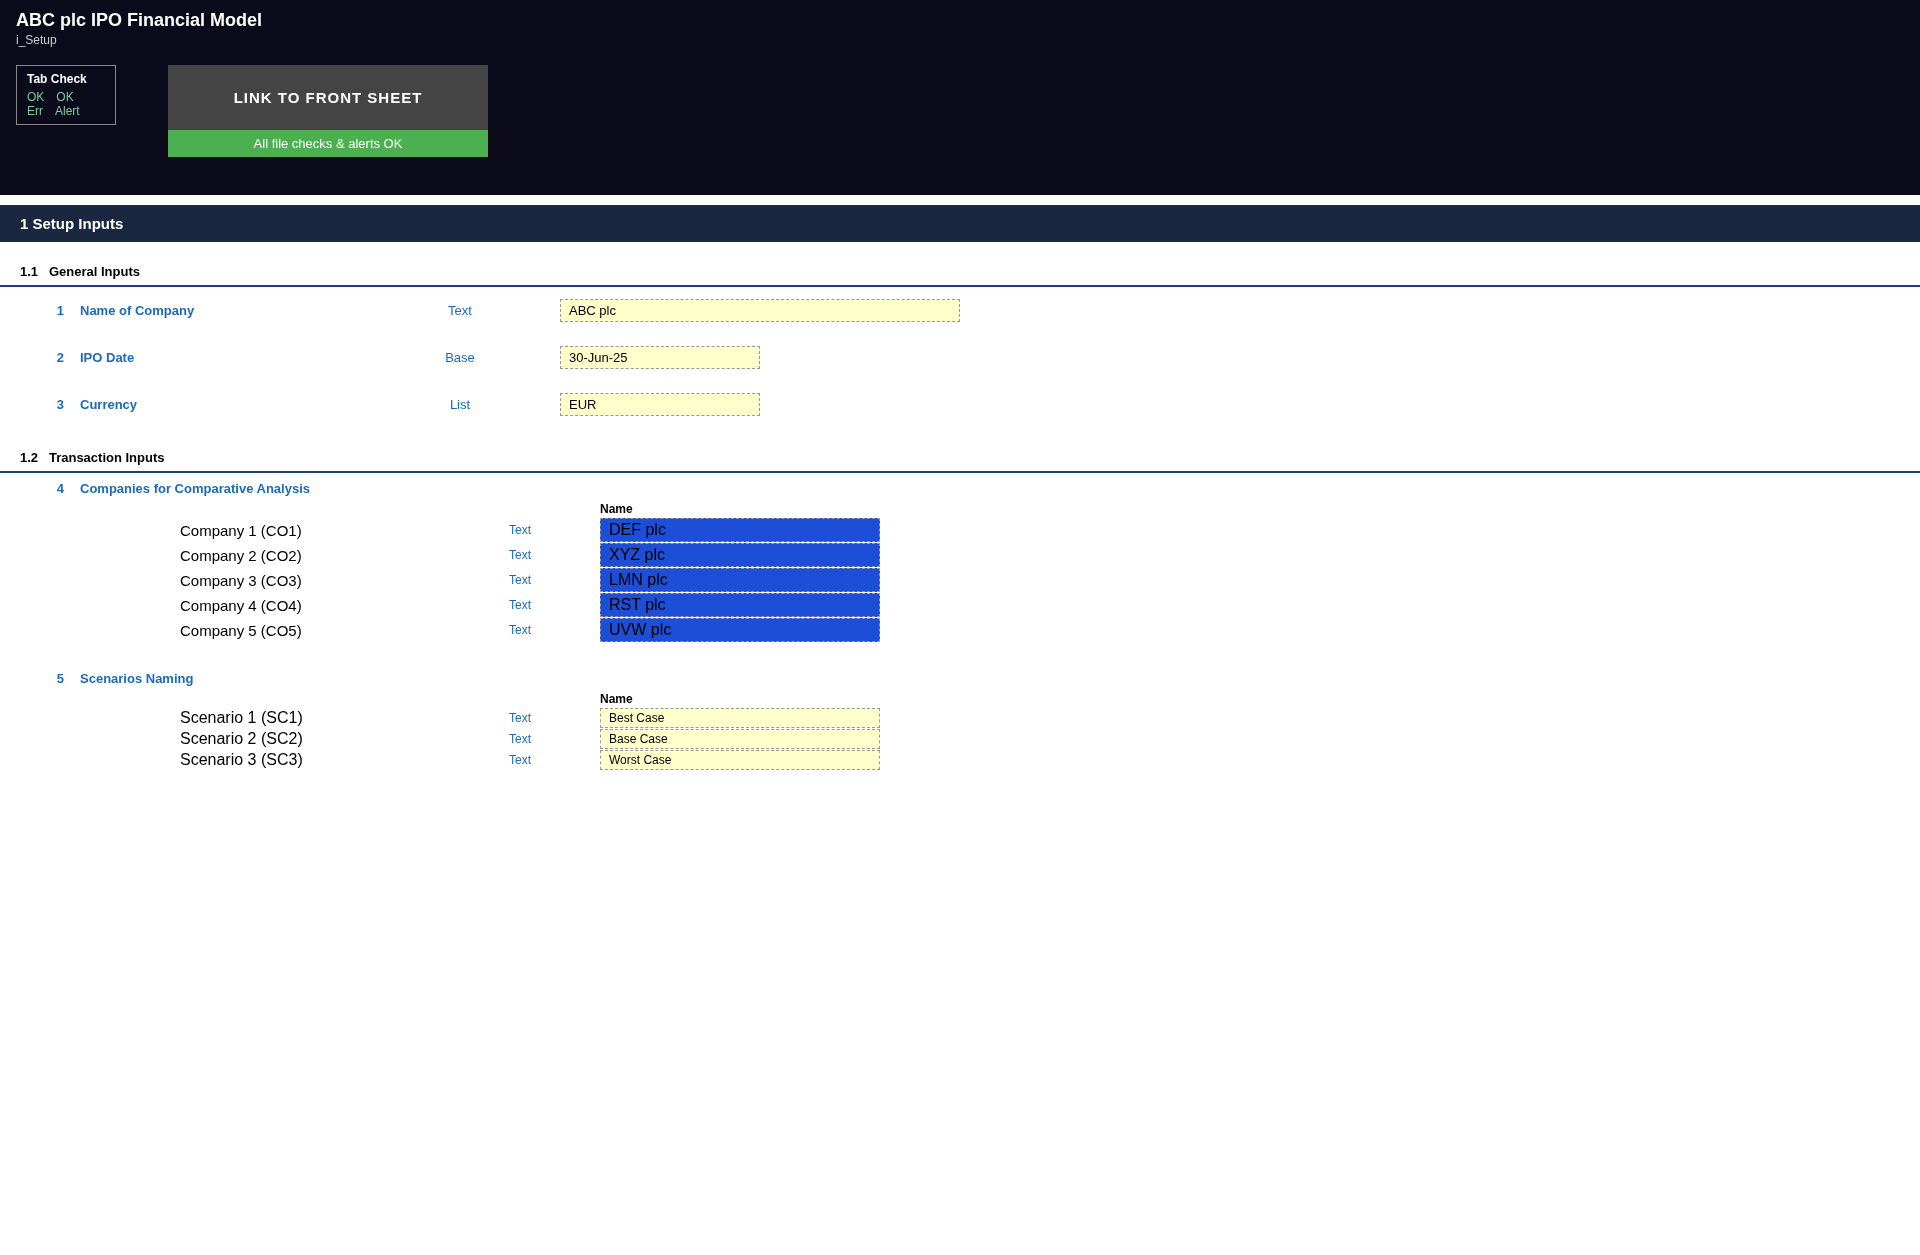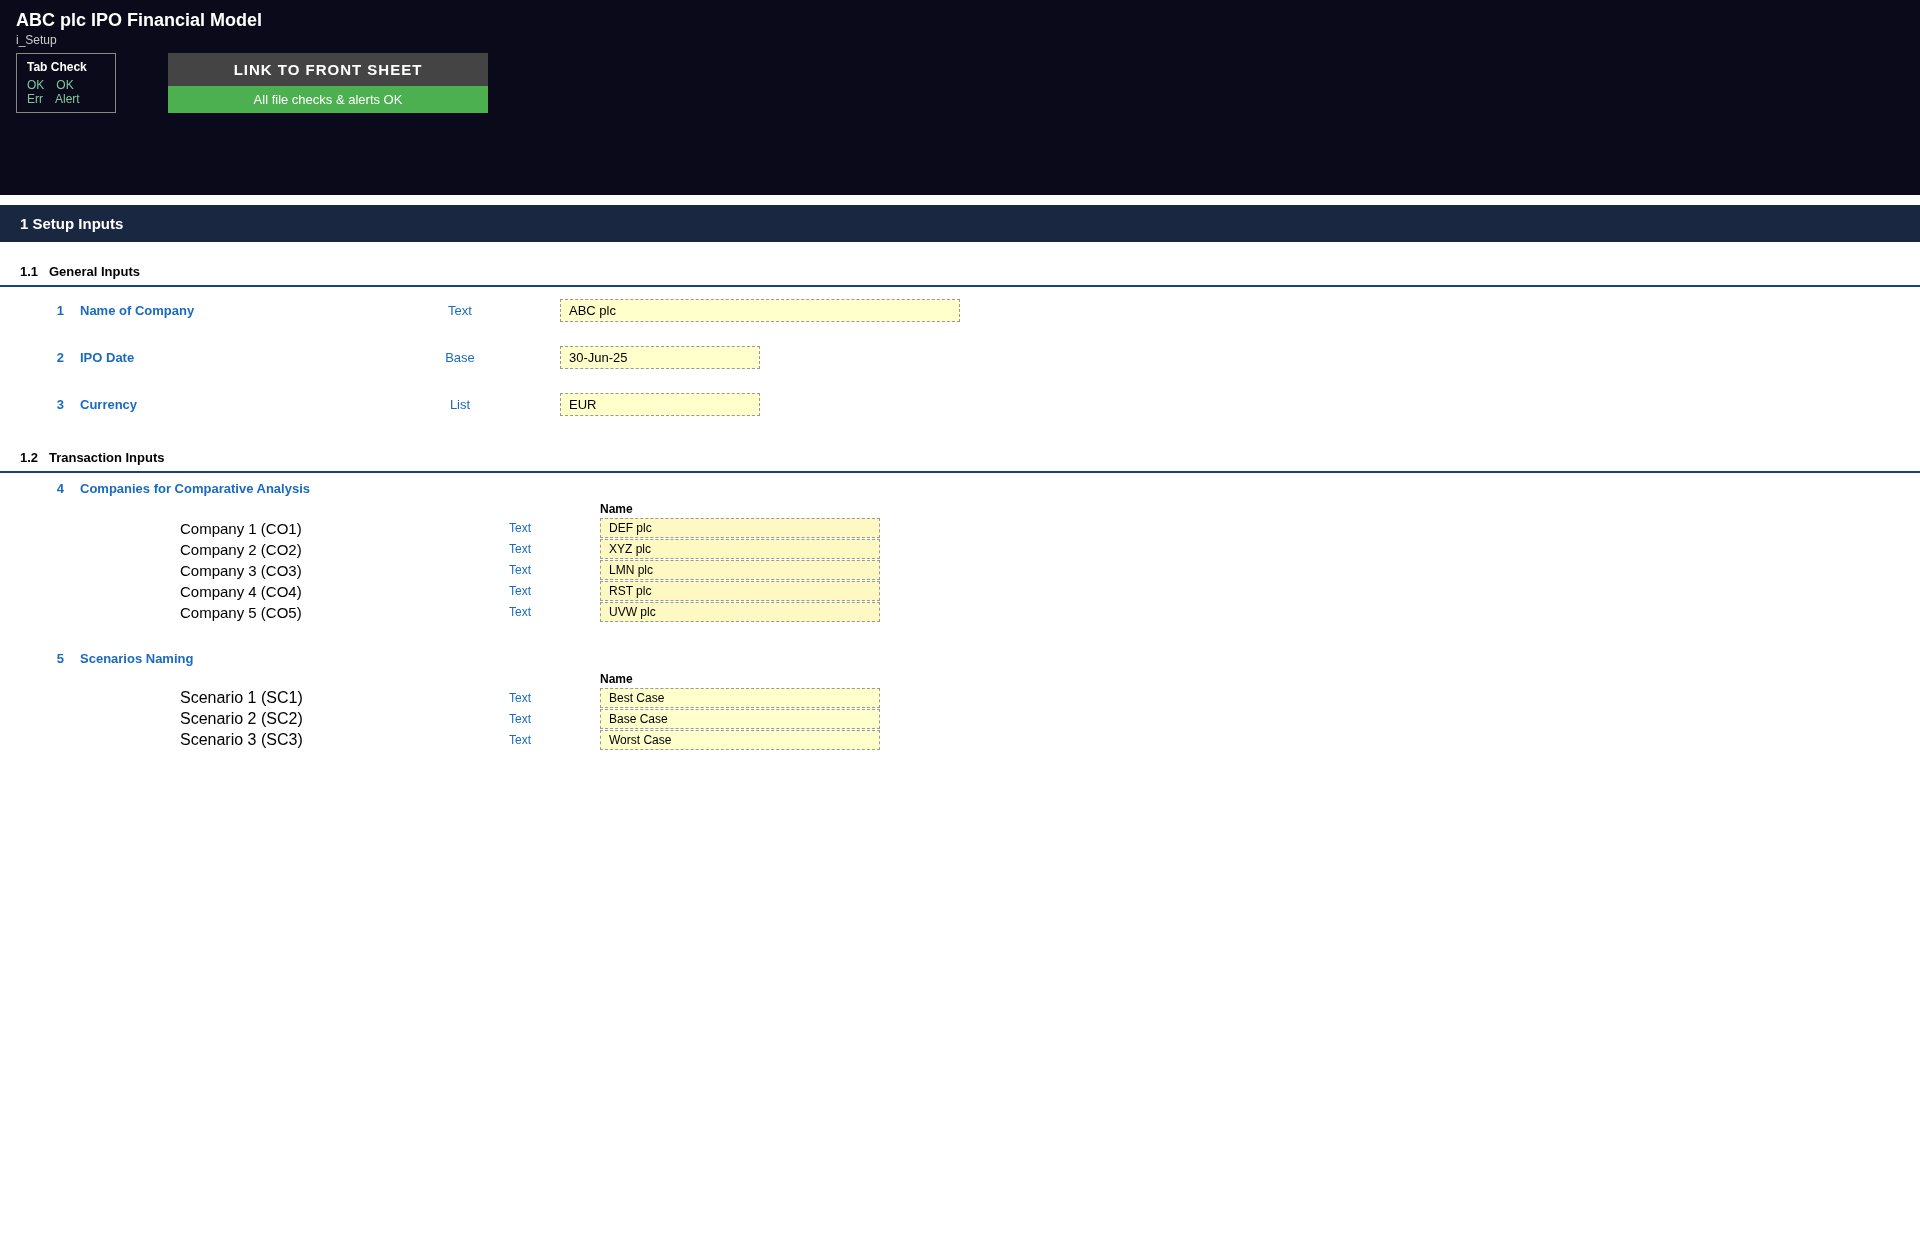--- a/index.html
+++ b/index.html
@@ -19,21 +19,21 @@
     }
     .header-title {
       font-size: 18px;
       font-weight: bold;
       color: #fff;
       margin-bottom: 2px;
     }
     .header-subtitle {
       font-size: 12px;
       color: #ccc;
-      margin-bottom: 6px;
+      margin-bottom: 18px;
     }
     .header-body {
       display: flex;
       align-items: flex-start;
       gap: 52px;
     }
     .tab-check-box {
       border: 1px solid #888;
       padding: 6px 10px;
       color: #fff;
@@ -61,21 +61,21 @@
       flex-direction: column;
       align-items: center;
       min-width: 320px;
     }
     .link-to-front {
       background: #444;
       color: #fff;
       font-weight: bold;
       font-size: 15px;
       text-align: center;
-      padding: 8px 0;
+      padding: 24px 0;
       width: 320px;
       letter-spacing: 1px;
     }
     .all-checks-ok {
       background: #4caf50;
       color: #fff;
       font-size: 13px;
       text-align: center;
       padding: 6px 0;
       width: 320px;
@@ -184,25 +184,25 @@
       font-size: 15px;
       color: #000;
     }
     .company-row .comp-type {
       width: 160px;
       color: #1a6abf;
       font-size: 12px;
       text-align: center;
     }
     .company-row .comp-value {
-      background: #fef9c3;
+      background: #1d4ed8;
       border: 1px dashed #999;
       padding: 2px 8px;
       min-width: 280px;
-      font-size: 12px;
+      font-size: 16px;
     }
 
     .scenarios-block {
       padding: 8px 20px 20px 20px;
     }
     .scenarios-title-row {
       display: flex;
       align-items: center;
       margin-bottom: 6px;
     }

